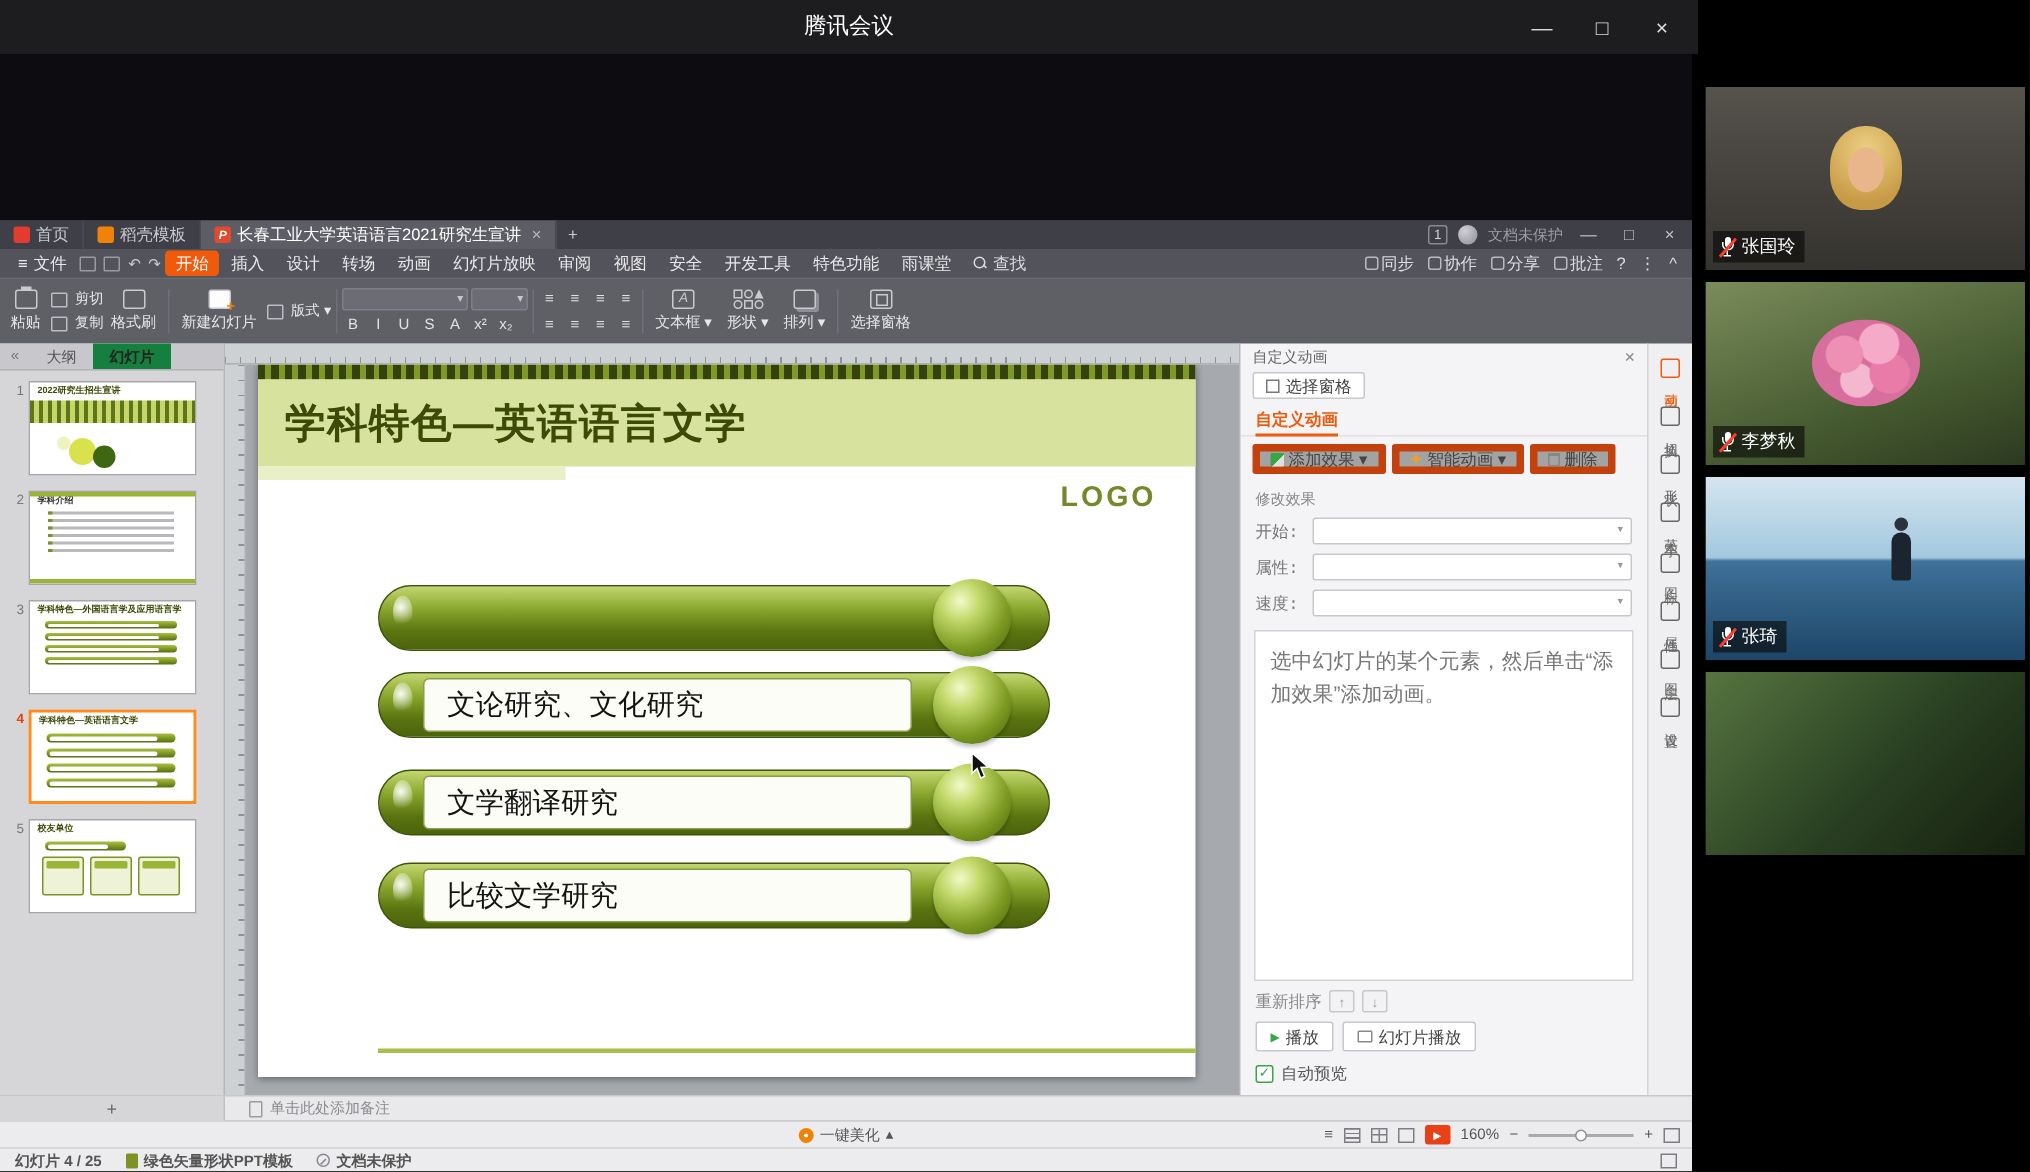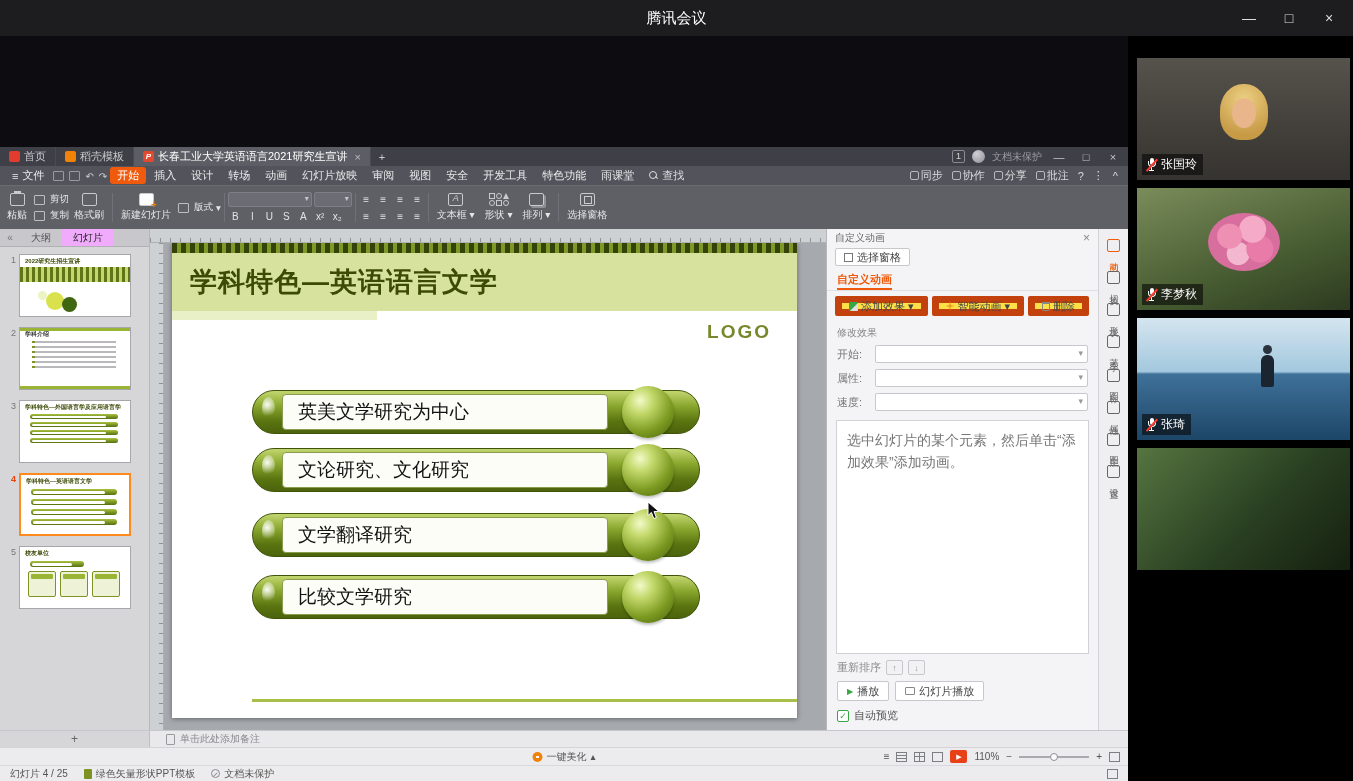--- a/index.html
+++ b/index.html
@@ -1,21 +1,21 @@
 <!DOCTYPE html>
 <html><head>
 <meta charset="utf-8">
 <style>
   * { margin:0; padding:0; box-sizing:border-box; }
   html,body { background:#000; }
   body { font-family:"Liberation Sans","DejaVu Sans",sans-serif; }
   #app { position:relative; width:1353px; height:781px; background:#000; overflow:hidden; }
 
   
-  .titlebar { position:absolute; left:0; top:0; width:1353px; height:36px; background:#1d1d1f; }
+  .titlebar { position:absolute; left:0; top:0; width:1132px; height:36px; background:#1d1d1f; }
   .tb-title { position:absolute; left:0; right:0; top:0; height:36px; line-height:36px; text-align:center; color:#fff; font-size:15px; }
   .tb-controls { position:absolute; right:4px; top:0; height:36px; display:flex; }
   .tb-btn { width:40px; height:36px; color:#ddd; font-size:14px; display:flex; align-items:center; justify-content:center; }
 
   
   .share { position:absolute; left:0; top:36px; width:1128px; height:745px; background:#0c0c11; }
 
   
   .wps { position:absolute; left:0; top:111px; width:1128px; height:634px; display:flex; flex-direction:column; background:#5f5f66; }
 
@@ -70,21 +70,21 @@
   .sg.circ { border-radius:50%; }
   .sg.tri { border:none; width:0; height:0; border-left:3px solid transparent; border-right:3px solid transparent; border-bottom:6px solid #c9c9cf; }
 
   
   .wbody { flex:1; display:flex; min-height:0; }
 
   .leftpanel { width:150px; background:#d6d6d9; border-right:1px solid #b7b7bb; display:flex; flex-direction:column; color:#555; }
   .lp-tabs { height:18px; background:#c8c8cc; border-bottom:1px solid #b2b2b6; display:flex; align-items:center; font-size:10px; }
   .lp-collapse { width:20px; text-align:center; color:#777; }
   .lp-tab { padding:0 11px; height:100%; display:flex; align-items:center; }
-  .lp-tab.active { background:#f0abfc; color:#222; font-weight:normal; }
+  .lp-tab.active { background:#15803d; color:#222; font-weight:bold; }
   .thumbs { flex:1; overflow:hidden; padding:7px 6px 0 0; display:flex; flex-direction:column; gap:10px; }
   .thumb-row { display:flex; gap:3px; }
   .tnum { width:16px; font-size:9px; text-align:right; color:#777; padding-top:1px; }
   .tnum.sel { color:#e8420a; font-weight:bold; }
   .tframe { width:112px; height:63px; background:#fff; border:1px solid #a6a6ab; position:relative; overflow:hidden; }
   .tframe.sel { border:2px solid #ff8a1e; }
   .t-title { font-size:6px; font-weight:bold; color:#3c4a06; padding:3px 3px 0 5px; line-height:1.2; }
   .t-title.dk { color:#333; }
   .t1-stripes { height:15px; margin-top:2px; background:repeating-linear-gradient(90deg,#5f7517 0 3px,#c5d66a 3px 6px); }
   .t1 .c1 { position:absolute; left:26px; bottom:6px; width:18px; height:18px; border-radius:50%; background:#d9e24d; }
@@ -136,26 +136,26 @@
   
   .animpanel { width:272px; background:#f4f4f6; border-left:1px solid #b7b7bb; display:flex; flex-direction:column; font-size:11px; color:#333; }
   .ap-cap { height:17px; display:flex; align-items:center; padding:0 8px; color:#666; font-size:10px; }
   .ap-cap .x { margin-left:auto; color:#888; font-size:12px; }
   .ap-selrow { padding:2px 8px; }
   .ap-selpane { display:inline-flex; align-items:center; gap:4px; height:18px; padding:0 8px; background:#fff; border:1px solid #c8c8cc; border-radius:2px; color:#444; }
   .ap-selpane i { width:9px; height:9px; border:1px solid #777; }
   .ap-tab { padding:4px 10px 3px; color:#ef5a0d; font-weight:bold; border-bottom:1px solid #e0e0e3; }
   .ap-tab span { border-bottom:2px solid #ef5a0d; padding-bottom:3px; }
   .ap-btnrow { display:flex; gap:4px; padding:5px 8px; }
-  .ap-btn { display:inline-flex; align-items:center; gap:3px; height:20px; padding:0 7px; background:#fde047; border:7px solid #c2410c; border-radius:2px; color:#444; }
+  .ap-btn { display:inline-flex; align-items:center; gap:3px; height:20px; padding:0 7px; background:#a3a3a3; border:5px solid #c2410c; border-radius:2px; color:#444; }
   .pencil { width:9px; height:9px; background:linear-gradient(135deg,#3aa545 55%,#e0e0e0 56%); border-radius:1px; }
   .magicw { width:9px; height:9px; background:#f0a02a; clip-path:polygon(50% 0,62% 38%,100% 50%,62% 62%,50% 100%,38% 62%,0 50%,38% 38%); }
   .trash { width:8px; height:9px; border:1px solid #888; border-top:2px solid #888; border-radius:0 0 2px 2px; }
   .ap-modify { padding:5px 10px 2px; color:#888; font-size:10px; }
-  .ap-field { display:flex; align-items:center; gap:6px; padding:3px 10px; }
+  .ap-field { display:flex; align-items:center; gap:6px; padding:3px 10px;font-family:Liberation Mono, monospace; }
   .ap-field .lb { width:32px; color:#777; }
   .combo { flex:1; height:18px; background:#fff; border:1px solid #c8c8cc; border-radius:2px; position:relative; }
   .combo::after { content:"▾"; position:absolute; right:4px; top:2px; font-size:9px; color:#999; }
   .ap-list { flex:1; margin:6px 9px 4px; background:#fff; border:1px solid #d2d2d6; overflow:hidden; }
   .ap-hint { padding:8px 10px; color:#777; font-size:14px; line-height:1.6; }
   .ap-reorder { display:flex; align-items:center; gap:5px; padding:2px 10px; color:#888; }
   .sqbtn { width:17px; height:15px; border:1px solid #c8c8cc; background:#f2f2f4; color:#999; font-size:9px; display:flex; align-items:center; justify-content:center; border-radius:2px; }
   .ap-playrow { display:flex; gap:6px; padding:4px 10px; }
   .ap-pbtn { display:inline-flex; align-items:center; gap:4px; height:20px; padding:0 9px; background:#fff; border:1px solid #c8c8cc; border-radius:2px; color:#444; }
   .ap-pbtn .tri { color:#3aa545; font-size:8px; }
@@ -181,21 +181,21 @@
   .flower { width:10px; height:10px; border-radius:50%; background:radial-gradient(circle at 50% 50%,#fff 18%,#f08307 20%); }
   .qb-right { position:absolute; right:8px; top:0; height:100%; display:flex; align-items:center; gap:7px; }
   .vicon { width:11px; height:10px; border:1px solid #7d7d84; position:relative; }
   .vicon.grid { background:linear-gradient(#7d7d84,#7d7d84) 50% 0/1px 100% no-repeat,linear-gradient(#7d7d84,#7d7d84) 0 50%/100% 1px no-repeat; }
   .vicon.lines { background:repeating-linear-gradient(180deg,transparent 0 2px,#7d7d84 2px 3px); }
   .playbtn { width:17px; height:13px; background:#e84118; border-radius:2px; color:#fff; font-size:7px; display:flex; align-items:center; justify-content:center; }
   .zslider { width:70px; height:2px; background:#a9a9ae; position:relative; }
   .zknob { position:absolute; left:44%; top:-3px; width:8px; height:8px; border-radius:50%; background:#fcfcfd; border:1px solid #8e8e94; }
 
   .statusbar { height:16px; background:#ececee; border-top:1px solid #d9d9dc; display:flex; align-items:center; gap:16px; padding:0 10px; font-size:10px; color:#555; }
-  .st-item { display:flex; align-items:center; gap:4px; }
+  .st-item { display:flex; align-items:center; gap:4px;font-weight:bold; }
   .doc-ic { width:8px; height:10px; background:#7d9222; border-radius:1px; }
   .lock-ic { width:9px; height:9px; border:1px solid #8a8a90; border-radius:50%; position:relative; }
   .lock-ic::after { content:""; position:absolute; left:1px; top:3.5px; width:5px; height:1px; background:#8a8a90; transform:rotate(-45deg); }
   .fsic { margin-left:auto; width:11px; height:10px; border:1px solid #7d7d84; }
 
   
   .participants { position:absolute; top:36px; right:0; width:225px; height:745px; background:#000; padding:22px 3px 0 9px; display:flex; flex-direction:column; gap:8px; overflow:hidden; }
   .tile { position:relative; height:122px; background:#141419; overflow:hidden; flex:none; }
   .tile.screen { height:114px; background:#0c1220; border:2px solid #35b318; }
   .badge-circle { position:absolute; left:50%; top:46%; transform:translate(-50%,-50%); width:60px; height:60px; border-radius:50%; background:#1a73e8; color:#fff; font-size:26px; display:flex; align-items:center; justify-content:center; }
@@ -486,21 +486,20 @@
             <div class="slide">
               <div class="sl-topstrip"></div>
               <div class="sl-band">
                 <span class="sl-title">学科特色—英语语言文学</span>
               </div>
               <div class="sl-band2"></div>
               <div class="sl-logo">LOGO</div>
 
               <div class="pill" style="top:147px">
                 <i class="pill-bg"></i>
-                <span class="pill-label">英美文学研究为中心</span>
                 <i class="pill-sphere"></i>
               </div>
               <div class="pill" style="top:205px">
                 <i class="pill-bg"></i>
                 <span class="pill-label">文论研究、文化研究</span>
                 <i class="pill-sphere"></i>
               </div>
               <div class="pill" style="top:270px">
                 <i class="pill-bg"></i>
                 <span class="pill-label">文学翻译研究</span>
@@ -641,21 +640,21 @@
           <span>▴</span>
         </div>
         <div class="qb-right">
           <span>≡</span>
           <i class="vicon lines"></i>
           <i class="vicon grid"></i>
           <i class="vicon"></i>
           <span class="playbtn">
               <span>▶</span>
             </span>
-          <span>110%</span>
+          <span>160%</span>
           <span>−</span>
           <span class="zslider">
               <i class="zknob"></i>
             </span>
           <span>+</span>
           <i class="vicon"></i>
         </div>
       </div>
 
       <div class="statusbar">

